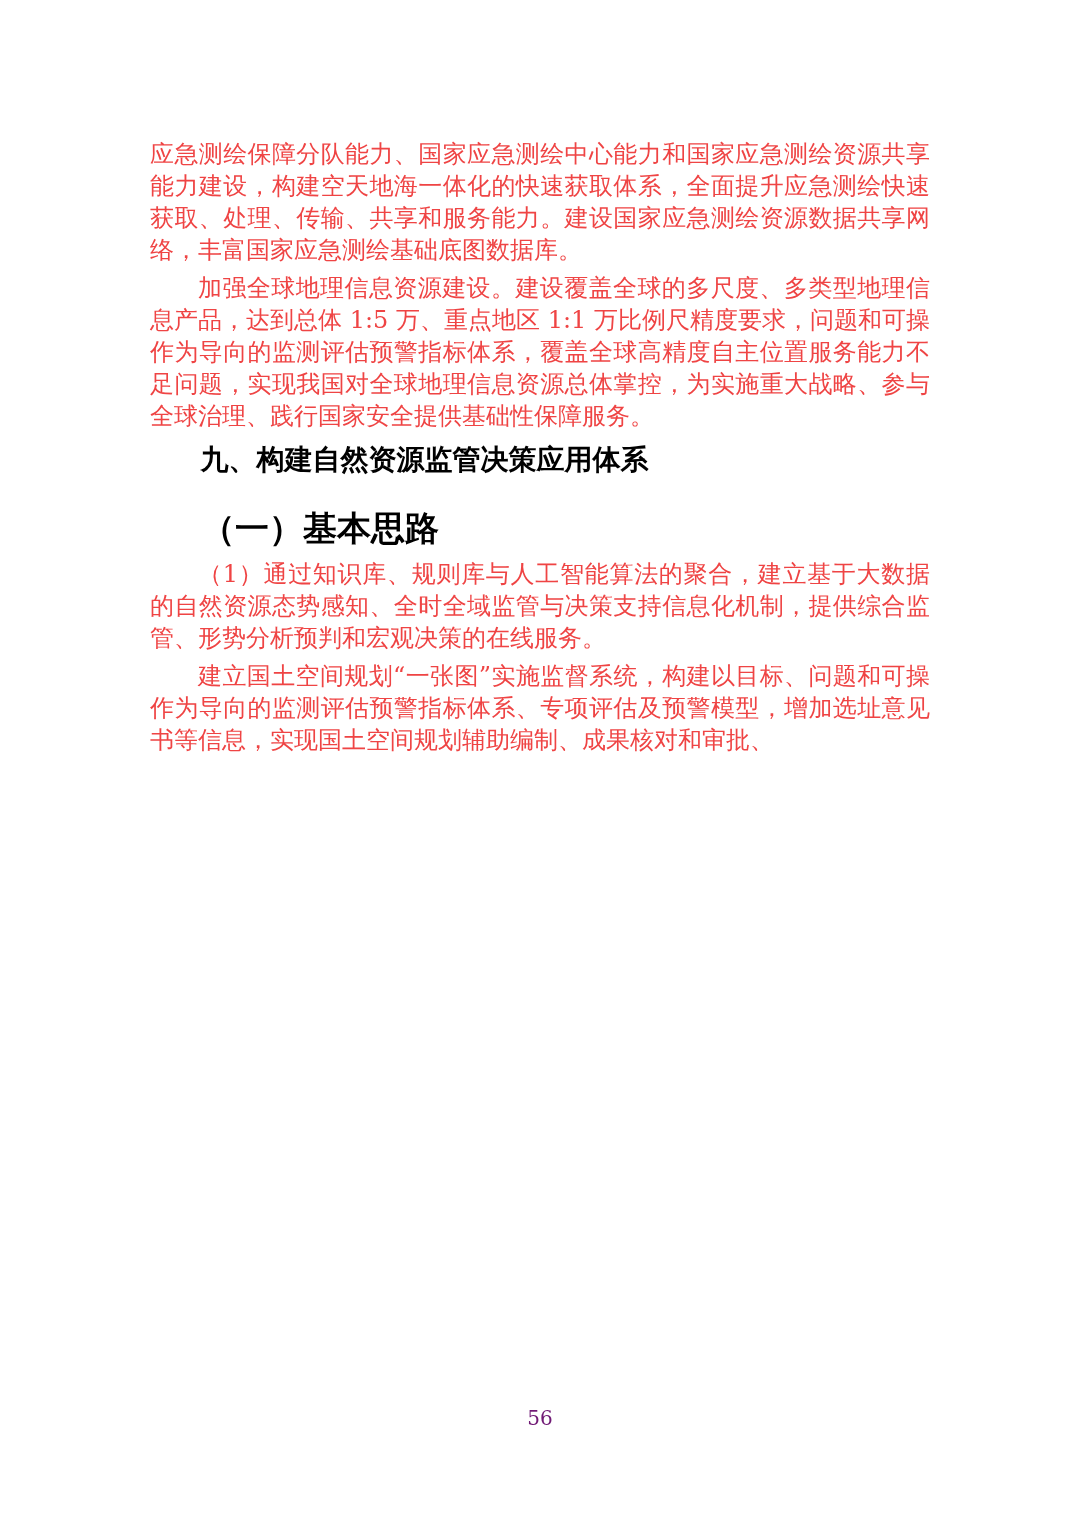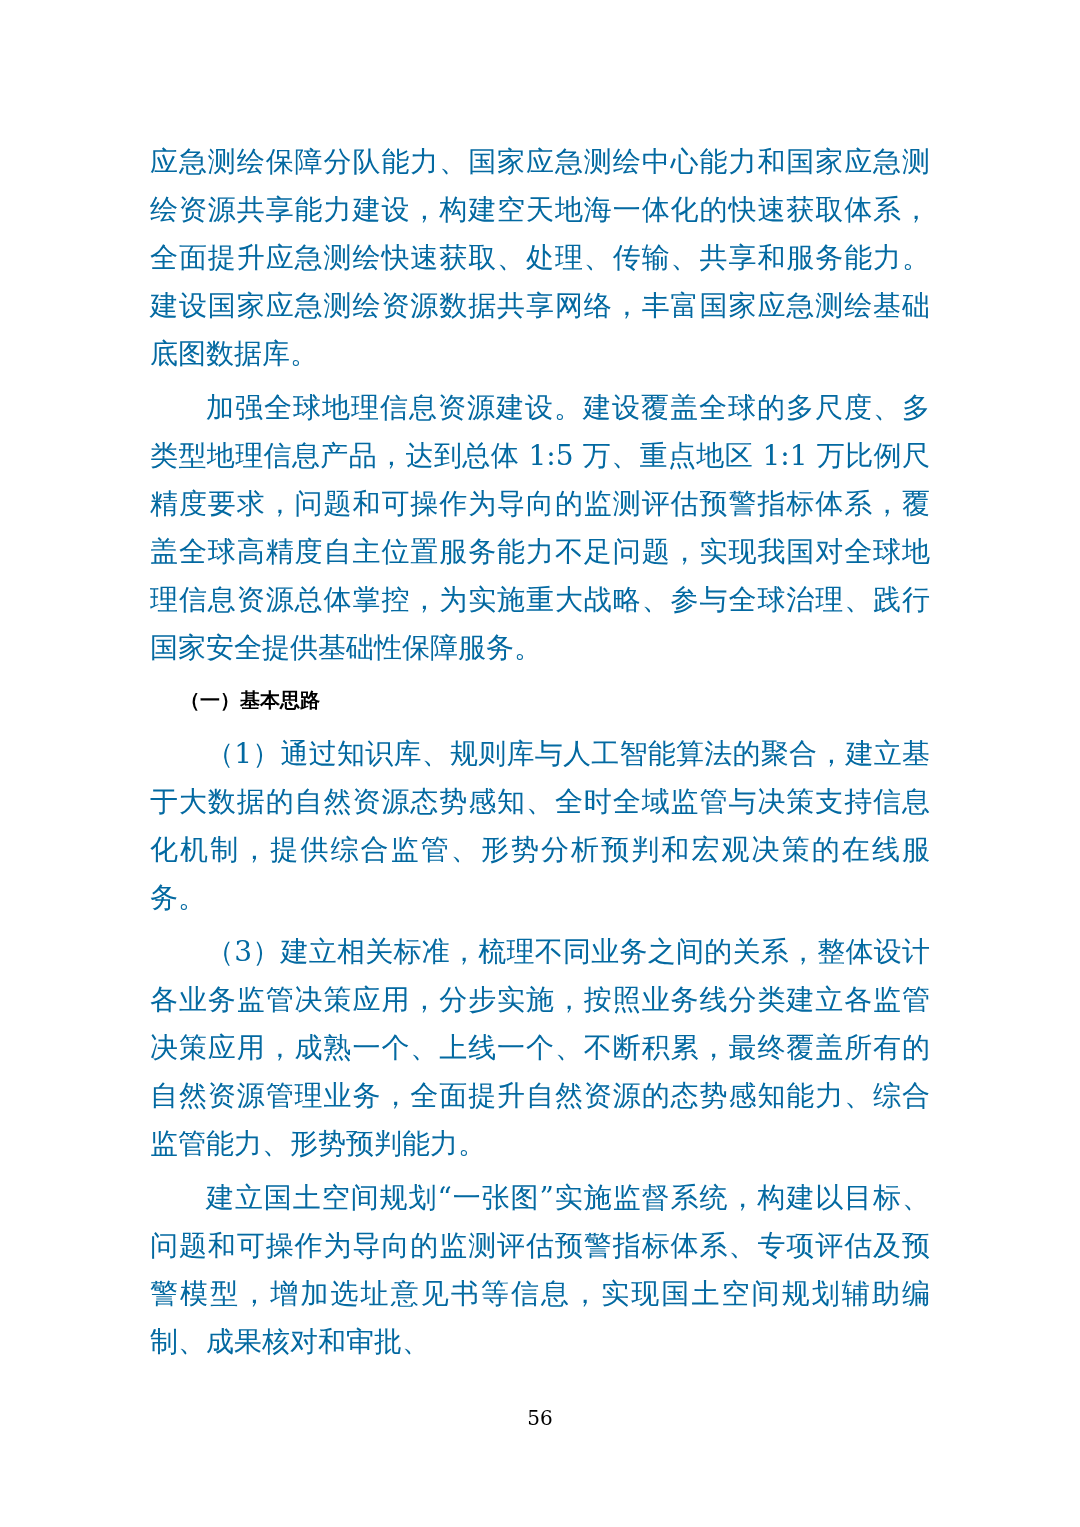--- a/index.html
+++ b/index.html
@@ -13,76 +13,76 @@
     height: 1527px;
     margin: 0 auto;
     background: #ffffff;
     box-sizing: border-box;
     padding: 138px 150px 0 150px;
     overflow: hidden;
     color: #262626;
     font-family: "DejaVu Serif", "Liberation Serif", serif;
   }
   .body-para {
-    font-size: 28px;
-    line-height: 48px;
+    font-size: 24px;
+    line-height: 32px;
     margin: 0 0 6px 0;
     text-align: justify;
     text-justify: inter-character;
     text-indent: 2em;
-    color: #0369a1;
+    color: #ef4444;
   }
   .body-para.no-indent {
     text-indent: 0;
   }
   .sec-heading {
     font-family: "DejaVu Sans", "Liberation Sans", sans-serif;
     font-weight: bold;
     font-size: 28px;
     line-height: 40px;
     color: #000000;
     margin: 8px 0 28px 0;
     text-indent: 1.8em;
   }
   .sub-heading {
     font-family: "DejaVu Sans", "Liberation Sans", sans-serif;
     font-weight: bold;
-    font-size: 20px;
+    font-size: 34px;
     line-height: 40px;
     color: #000000;
     margin: 8px 0 10px 0;
     text-indent: 1.5em;
   }
   .page-number {
     position: absolute;
     bottom: 95px;
     left: 0;
     right: 0;
     text-align: center;
     font-size: 20px;
     line-height: 28px;
-    color: #000000;
+    color: #701a75;
     font-family: "DejaVu Serif", "Liberation Serif", serif;
   }
 </style>
 </head>
 <body>
 
 <div class="page">
 
   <p class="body-para no-indent">应急测绘保障分队能力、国家应急测绘中心能力和国家应急测绘资源共享能力建设，构建空天地海一体化的快速获取体系，全面提升应急测绘快速获取、处理、传输、共享和服务能力。建设国家应急测绘资源数据共享网络，丰富国家应急测绘基础底图数据库。</p>
 
   <p class="body-para">加强全球地理信息资源建设。建设覆盖全球的多尺度、多类型地理信息产品，达到总体 1:5 万、重点地区 1:1 万比例尺精度要求，问题和可操作为导向的监测评估预警指标体系，覆盖全球高精度自主位置服务能力不足问题，实现我国对全球地理信息资源总体掌控，为实施重大战略、参与全球治理、践行国家安全提供基础性保障服务。</p>
 
+  <h2 class="sec-heading">九、构建自然资源监管决策应用体系</h2>
 
   <h3 class="sub-heading">（一）基本思路</h3>
 
 
   <p class="body-para">（1）通过知识库、规则库与人工智能算法的聚合，建立基于大数据的自然资源态势感知、全时全域监管与决策支持信息化机制，提供综合监管、形势分析预判和宏观决策的在线服务。</p>
 
-  <p class="body-para">（3）建立相关标准，梳理不同业务之间的关系，整体设计各业务监管决策应用，分步实施，按照业务线分类建立各监管决策应用，成熟一个、上线一个、不断积累，最终覆盖所有的自然资源管理业务，全面提升自然资源的态势感知能力、综合监管能力、形势预判能力。</p>
 
 
   <p class="body-para">建立国土空间规划“一张图”实施监督系统，构建以目标、问题和可操作为导向的监测评估预警指标体系、专项评估及预警模型，增加选址意见书等信息，实现国土空间规划辅助编制、成果核对和审批、</p>
 
   <div class="page-number">56</div>
 
 </div>
 
 </body></html>

